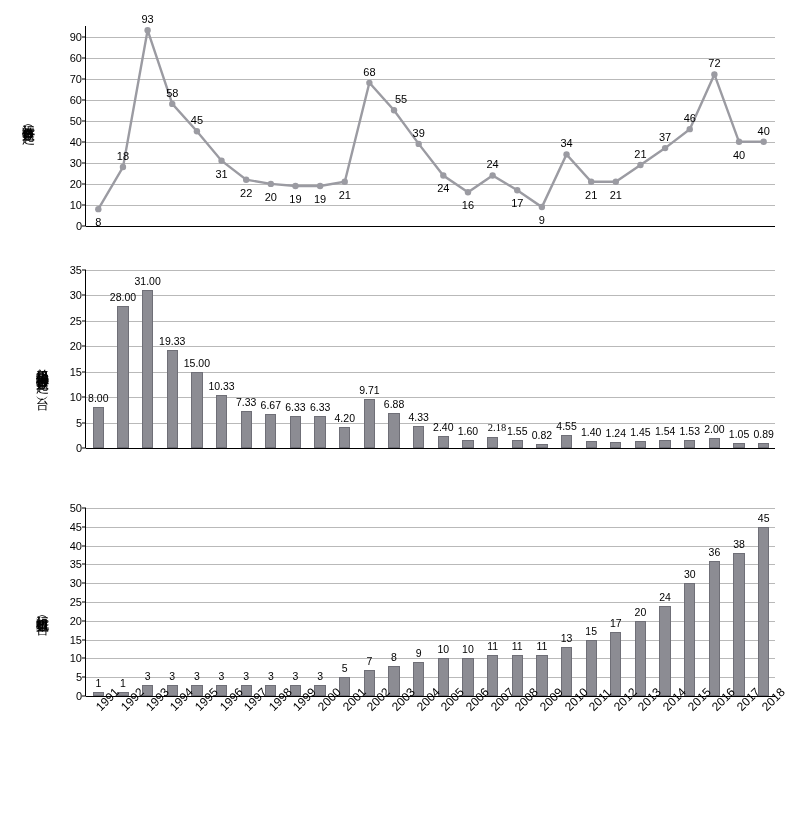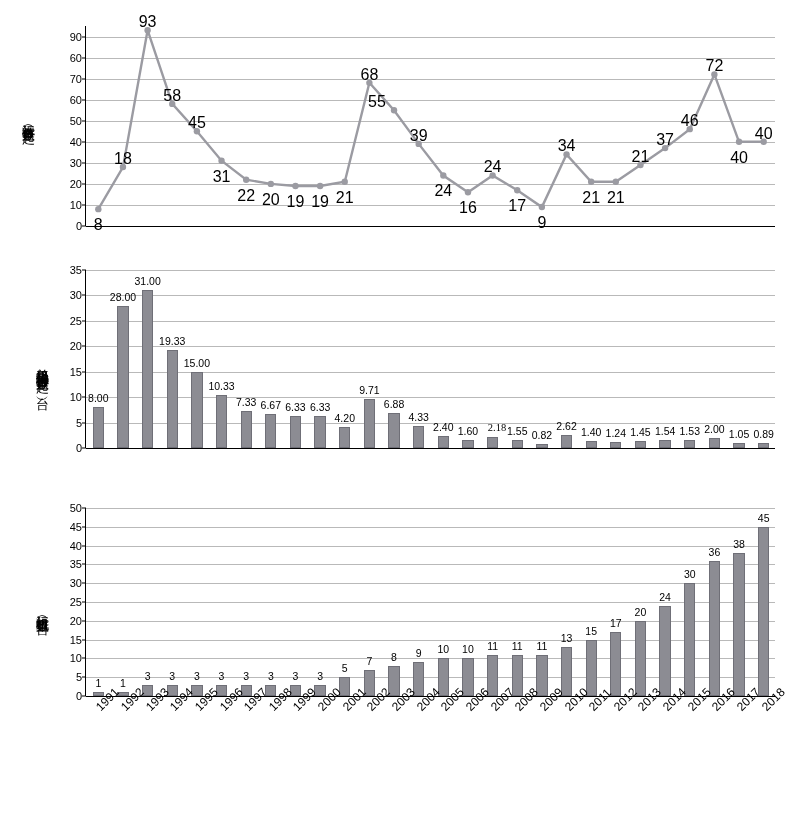--- a/index.html
+++ b/index.html
@@ -33,21 +33,21 @@
     right:100%;
     margin-right:4px;
     transform:translateY(-50%);
     font-size:11px;
     white-space:nowrap;
   }
   .tickmark{position:absolute;right:100%;width:4px;height:1px;background:#000;transform:translateY(-50%);}
 
   
   .lc-svg{position:absolute;left:0;top:0;}
-  .dlabel{position:absolute;font-size:16px;transform:translate(-50%,0);white-space:nowrap;}
+  .dlabel{position:absolute;font-size:11px;transform:translate(-50%,0);white-space:nowrap;}
 
   
   .bar{position:absolute;bottom:0;background:#8c8c93;border:1px solid #6f6f77;box-sizing:border-box;}
   .barlabel{position:absolute;font-size:10.5px;transform:translateX(-50%);white-space:nowrap;}
 
   
   .xlabels{position:absolute;}
   .xlab{
     position:absolute;
     font-size:12px;
@@ -140,21 +140,21 @@
         <div class="dlabel" style="left: 61.6071px; top: -12.7895px;">93</div>
         <div class="dlabel" style="left: 86.25px; top: 60.8947px;">58</div>
         <div class="dlabel" style="left: 110.893px; top: 88.2632px;">45</div>
         <div class="dlabel" style="left: 135.536px; top: 141.737px; text-align: center;">31</div>
         <div class="dlabel" style="left: 160.179px; top: 160.684px;">22</div>
         <div class="dlabel" style="left: 184.821px; top: 164.895px;">20</div>
         <div class="dlabel" style="left: 209.464px; top: 167px;">19</div>
         <div class="dlabel" style="left: 234.107px; top: 167px;">19</div>
         <div class="dlabel" style="left: 258.75px; top: 162.789px;">21</div>
         <div class="dlabel" style="left: 283.393px; top: 39.8421px;">68</div>
-        <div class="dlabel" style="left: 291px; top: 67.2105px;">55</div>
+        <div class="dlabel" style="left: 315px; top: 67.2105px;">55</div>
         <div class="dlabel" style="left: 332.679px; top: 100.895px;">39</div>
         <div class="dlabel" style="left: 357.321px; top: 156.474px;">24</div>
         <div class="dlabel" style="left: 381.964px; top: 173.316px;">16</div>
         <div class="dlabel" style="left: 406.607px; top: 132.474px;">24</div>
         <div class="dlabel" style="left: 431.25px; top: 171.211px;">17</div>
         <div class="dlabel" style="left: 455.893px; top: 188.053px;">9</div>
         <div class="dlabel" style="left: 480.536px; top: 111.421px;">34</div>
         <div class="dlabel" style="left: 505.179px; top: 162.789px;">21</div>
         <div class="dlabel" style="left: 529.821px; top: 162.789px;">21</div>
         <div class="dlabel" style="left: 554.464px; top: 121.947px;">21</div>
@@ -225,21 +225,21 @@
         <div class="barlabel" style="left: 357.321px; top: 150.794px;">2.40</div>
         <div class="bar" style="left: 376.296px; width: 11.3357px; height: 8.13714px; background: rgb(140, 140, 147);"></div>
         <div class="barlabel" style="left: 381.964px; top: 154.863px;">1.60</div>
         <div class="bar" style="left: 400.939px; width: 11.3357px; height: 11.0869px; background: rgb(140, 140, 147);"></div>
         <div class="barlabel" style="left: 411px; top: 151.913px; font-family: Liberation Serif, serif;">2.18</div>
         <div class="bar" style="left: 425.582px; width: 11.3357px; height: 7.88286px; background: rgb(140, 140, 147);"></div>
         <div class="barlabel" style="left: 431.25px; top: 155.117px;">1.55</div>
         <div class="bar" style="left: 450.225px; width: 11.3357px; height: 4.17029px; background: rgb(140, 140, 147);"></div>
         <div class="barlabel" style="left: 455.893px; top: 158.83px;">0.82</div>
         <div class="bar" style="left: 474.868px; width: 11.3357px; height: 13.3246px; background: rgb(140, 140, 147);"></div>
-        <div class="barlabel" style="left: 480.536px; top: 149.675px;">2.62</div>
+        <div class="barlabel" style="left: 480.536px; top: 149.675px;">4.55</div>
         <div class="bar" style="left: 499.511px; width: 11.3357px; height: 7.12px; background: rgb(140, 140, 147);"></div>
         <div class="barlabel" style="left: 505.179px; top: 155.88px;">1.40</div>
         <div class="bar" style="left: 524.154px; width: 11.3357px; height: 6.30629px; background: rgb(140, 140, 147);"></div>
         <div class="barlabel" style="left: 529.821px; top: 156.694px;">1.24</div>
         <div class="bar" style="left: 548.796px; width: 11.3357px; height: 7.37429px; background: rgb(140, 140, 147);"></div>
         <div class="barlabel" style="left: 554.464px; top: 155.626px;">1.45</div>
         <div class="bar" style="left: 573.439px; width: 11.3357px; height: 7.832px; background: rgb(140, 140, 147);"></div>
         <div class="barlabel" style="left: 579.107px; top: 155.168px;">1.54</div>
         <div class="bar" style="left: 598.082px; width: 11.3357px; height: 7.78114px; background: rgb(140, 140, 147);"></div>
         <div class="barlabel" style="left: 603.75px; top: 155.219px;">1.53</div>

